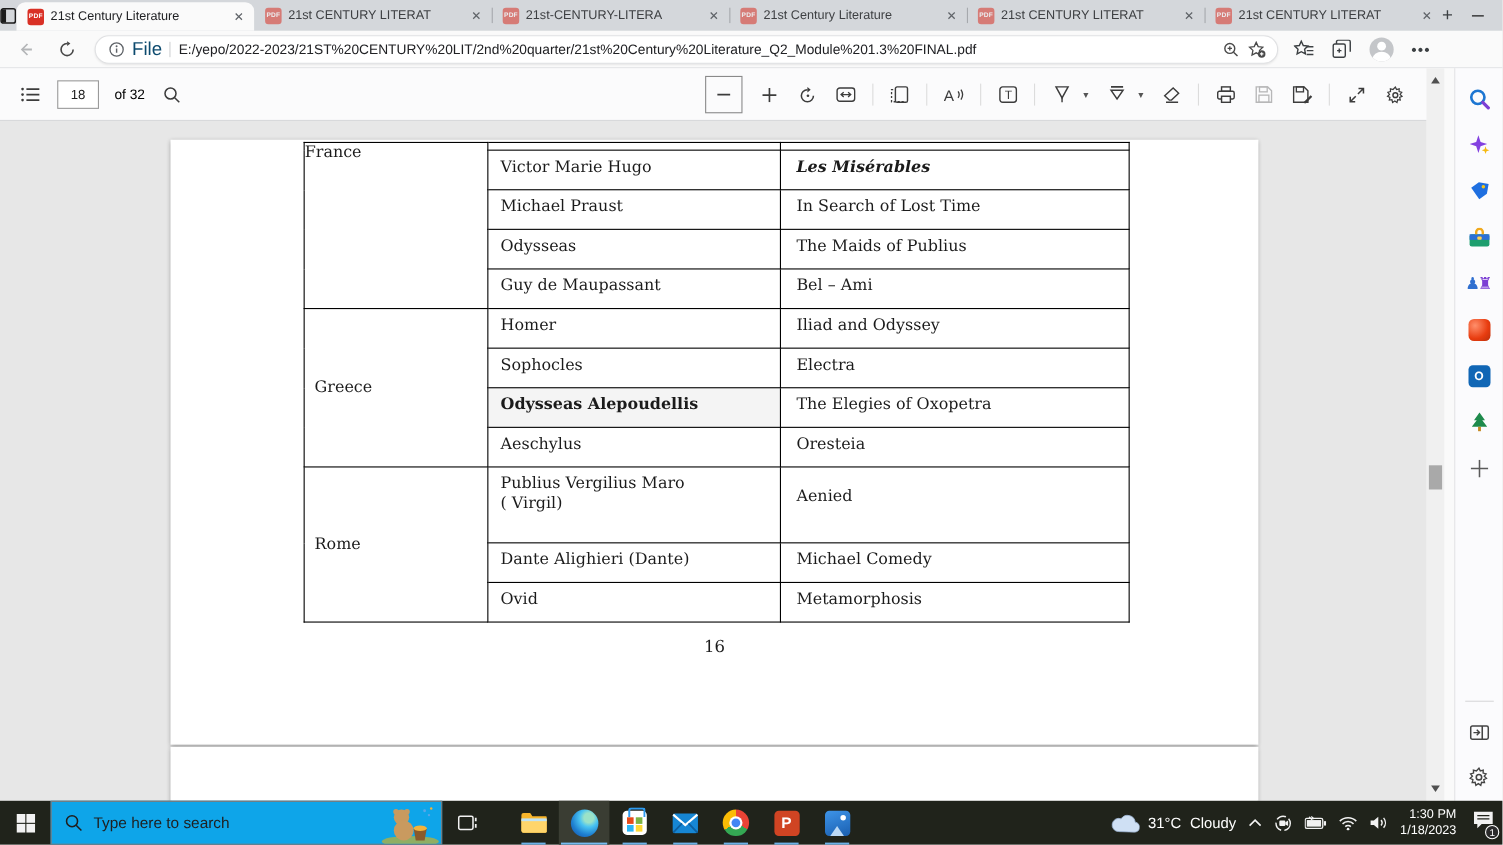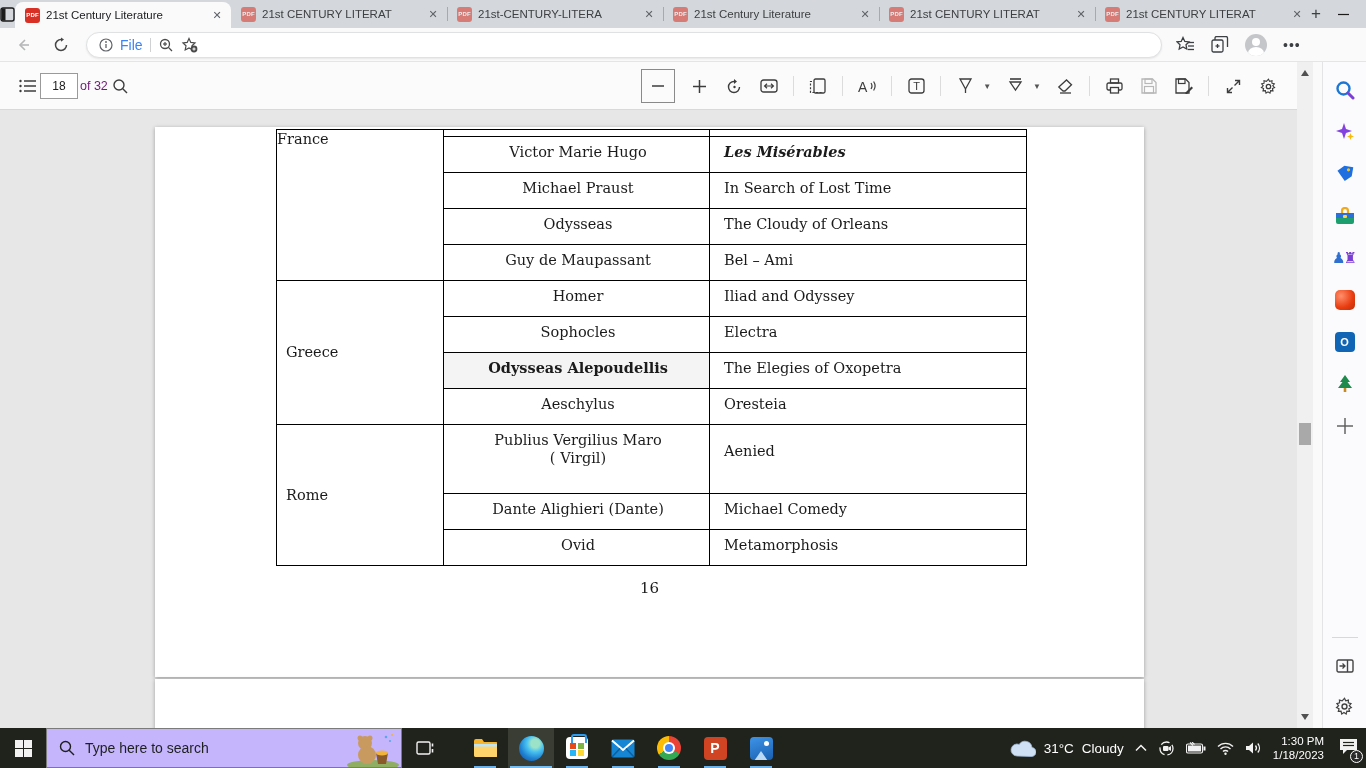--- a/index.html
+++ b/index.html
@@ -19,53 +19,53 @@
   .tab:not(.active) .pdfico { opacity:.55; }
   .tabclose { width:16px; height:16px; flex:0 0 auto; display:flex; align-items:center; justify-content:center; font-size:11px; color:#5f6368; border-radius:3px; }
   .newtab { width:30px; display:flex; align-items:center; justify-content:center; font-size:17px; font-weight:300; color:#3c4043; }
   .winctl { margin-left:auto; display:flex; }
   .wbtn { width:45px; display:flex; align-items:center; justify-content:center; color:#1b1b1b; }
 
   
   .navbar { position:absolute; top:28px; left:0; right:0; height:34px; background:#fafafa; border-bottom:1px solid #e4e5e7; display:flex; align-items:center; }
   .navbtn { width:30px; height:28px; display:flex; align-items:center; justify-content:center; margin-left:8px; }
   .omnibox { margin-left:10px; width:1076px; height:26px; background:#fff; border:1px solid #e0e1e3; box-shadow:0 1px 2px rgba(0,0,0,.08); border-radius:13px; display:flex; align-items:center; padding:0 10px 0 12px; gap:7px; }
-  .omnibox .scheme { font-size:14px; color:#3b82f6; }
+  .omnibox .scheme { font-size:17px; color:#0c4a6e; }
   .omnibox .vdiv { width:1px; height:14px; background:#d0d1d3; }
   .omnibox .url { flex:1; font-size:12.5px; color:#202124; white-space:nowrap; overflow:hidden; }
   .navright { display:flex; align-items:center; gap:16px; margin-left:14px; }
   .avatar { width:22px; height:22px; border-radius:50%; background:#c4c6c9; position:relative; overflow:hidden; }
   .avatar:before { content:""; position:absolute; top:4px; left:7px; width:8px; height:8px; border-radius:50%; background:#fff; }
   .avatar:after { content:""; position:absolute; top:13px; left:3px; width:16px; height:12px; border-radius:50%; background:#fff; }
   .moredots { font-size:14px; color:#3c4043; letter-spacing:1px; }
 
   
   .pdfbar { position:absolute; top:62px; left:0; width:1297px; height:48px; background:#fbfbfc; border-bottom:1px solid #d8d9db; }
-  .pdfbar-left { position:absolute; left:16px; top:0; height:48px; display:flex; align-items:center; gap:2px; }
+  .pdfbar-left { position:absolute; left:16px; top:0; height:48px; display:flex; align-items:center; gap:14px; }
   .pageinput { width:38px; height:26px; border:1px solid #9a9a9a; background:#fff; text-align:center; font-size:12px; color:#202020; font-family:"Liberation Sans",sans-serif; }
-  .ofpages { font-size:12.5px; color:#701a75; }
+  .ofpages { font-size:12.5px; color:#000000; }
   .pdfbar-center { position:absolute; right:18px; top:0; height:48px; display:flex; align-items:center; gap:13px; color:#3c3c3c; }
   .tbi { display:flex; align-items:center; justify-content:center; width:22px; height:26px; }
   .tbi svg { display:block; }
   .focusbox { border:1.5px solid #8a8a8a; width:34px; height:34px; }
   .tb-div { width:1px; height:20px; background:#dcdcdc; }
   .chev { font-size:8px; color:#555; margin-left:-6px; }
   .disabled { opacity:.35; }
 
   
   .viewer { position:absolute; top:110px; left:0; width:1297px; height:618px; background:#e7e7e7; overflow:hidden; }
   .page { position:absolute; left:155px; width:989px; background:#fff; box-shadow:0 1px 4px rgba(0,0,0,.32); }
   .page1 { top:17px; height:550px; }
   .page2 { top:569px; height:70px; }
 
   table.lit { position:absolute; left:121px; top:2px; border-collapse:collapse; table-layout:fixed; font-family:"DejaVu Serif", serif; color:#1b1b1b; }
   table.lit td { border:1px solid #000; vertical-align:top; font-size:14.5px; line-height:1.25; }
   td.country { width:167px; padding:14px 6px 0 9px; font-size:15px; }
   td.country.mid { vertical-align:middle; padding-top:0; }
-  td.author { width:266px; padding:6px 8px 0 11px; height:36px; white-space:pre-line;text-align:center; }
+  td.author { width:266px; padding:6px 8px 0 11px; height:36px; white-space:pre-line; }
   td.works  { width:317px; padding:6px 8px 0 14px; }
   tr.partial td { height:7px; padding:0; }
   tr.tall td { height:69px; }
   tr.tall td.works { padding-top:17px; }
   .hl-bold { font-weight:600; background:#f4f4f4; }
   .bold-italic { font-weight:700; font-style:italic; }
   .pagenum { position:absolute; left:0; right:0; top:452px; text-align:center; font-family:"DejaVu Serif",serif; font-size:15px; color:#1b1b1b; }
 
   
   .scrollcol { position:absolute; top:62px; right:44px; width:25px; height:666px; background:#fafafa; }
@@ -80,21 +80,21 @@
   .sbi { width:24px; height:24px; display:flex; align-items:center; justify-content:center; flex:0 0 auto; }
   .sb-bottom { margin-top:auto; display:flex; flex-direction:column; align-items:center; gap:16px; width:100%; }
   .sb-divider { width:26px; height:1px; background:#d8d8da; }
   .officeico { width:20px; height:20px; border-radius:5px; background:radial-gradient(circle at 30% 30%, #ff8f6b, #e83c0f 60%, #b7300c); }
   .outlookico { width:20px; height:20px; border-radius:4px; background:#1066b5; color:#fff; font-size:11px; font-weight:bold; display:flex; align-items:center; justify-content:center; }
   .chessgl { font-family:"DejaVu Sans",sans-serif; font-size:15px; line-height:1; }
 
   
   .taskbar { position:absolute; bottom:0; left:0; right:0; height:40px; background:#20231b; display:flex; align-items:stretch; }
   .tbcell { width:46px; display:flex; align-items:center; justify-content:center; }
-  .tsearch { width:356px; background:#c4b5fd; border:1px solid #7b7b7b; display:flex; align-items:center; gap:10px; padding:0 0 0 12px; position:relative; }
+  .tsearch { width:356px; background:#0ea5e9; border:1px solid #7b7b7b; display:flex; align-items:center; gap:10px; padding:0 0 0 12px; position:relative; }
   .tsearch .ph { font-size:14px; color:#1f1f1f; flex:1; }
   .appcell { width:46px; display:flex; align-items:center; justify-content:center; position:relative; }
   .appcell.activeapp { background:#3a3d33; }
   .runline { position:absolute; bottom:0; left:12px; right:12px; height:2.5px; background:#6cb2e8; }
   .activeapp .runline { left:2px; right:2px; background:#76bdf2; }
   .tray { margin-left:auto; display:flex; align-items:center; gap:11px; padding-right:8px; color:#fff; }
   .weather { display:flex; align-items:center; gap:8px; font-size:13.5px; color:#fff; }
   .clock { font-size:11.5px; text-align:right; line-height:14px; }
   .edgeball { width:25px; height:25px; border-radius:50%; background:radial-gradient(circle at 65% 30%, #9be2c8 0 18%, #49c3f2 35%, #1e7fd0 65%, #1548a0 100%); }
   .chromeball { width:24px; height:24px; border-radius:50%; background:conic-gradient(#ea4335 0 33%, #34a853 33% 66%, #fbbc05 66% 100%); position:relative; }
@@ -192,20 +192,21 @@
         </svg>
     </div>
     <div class="omnibox">
       <svg width="14" height="14" viewBox="0 0 14 14">
           <circle cx="7" cy="7" r="6" fill="none" stroke="#5f6368" stroke-width="1.2"></circle>
           <line x1="7" y1="6" x2="7" y2="10" stroke="#5f6368" stroke-width="1.3"></line>
           <circle cx="7" cy="4" r="0.9" fill="#5f6368"></circle>
         </svg>
       <span class="scheme">File</span>
       <span class="vdiv"></span>
+      <span class="url">E:/yepo/2022-2023/21ST%20CENTURY%20LIT/2nd%20quarter/21st%20Century%20Literature_Q2_Module%201.3%20FINAL.pdf</span>
       <svg width="16" height="16" viewBox="0 0 16 16">
           <circle cx="7" cy="7" r="4.5" fill="none" stroke="#4a4a4a" stroke-width="1.3"></circle>
           <line x1="10.4" y1="10.4" x2="14" y2="14" stroke="#4a4a4a" stroke-width="1.3"></line>
           <line x1="5" y1="7" x2="9" y2="7" stroke="#4a4a4a" stroke-width="1.2"></line>
           <line x1="7" y1="5" x2="7" y2="9" stroke="#4a4a4a" stroke-width="1.2"></line>
         </svg>
       <svg width="17" height="16" viewBox="0 0 17 16">
           <path d="M8 1.5 L9.8 5.4 L14 5.9 L11 8.8 L11.8 13 L8 11 L4.2 13 L5 8.8 L2 5.9 L6.2 5.4 Z" fill="none" stroke="#4a4a4a" stroke-width="1.2"></path>
           <circle cx="13" cy="12" r="3.4" fill="#4a4a4a"></circle>
           <line x1="13" y1="10.4" x2="13" y2="13.6" stroke="#fff" stroke-width="1"></line>
@@ -367,21 +368,21 @@
             <tr>
               <td class="author">Victor Marie Hugo</td>
               <td class="works bold-italic">Les Misérables</td>
             </tr>
             <tr>
               <td class="author">Michael Praust</td>
               <td class="works">In Search of Lost Time</td>
             </tr>
             <tr>
               <td class="author">Odysseas</td>
-              <td class="works">The Cloudy of Orleans</td>
+              <td class="works">The Maids of Publius</td>
             </tr>
             <tr>
               <td class="author">Guy de Maupassant</td>
               <td class="works">Bel – Ami</td>
             </tr>
             <tr>
               <td class="country mid" rowspan="4">Greece</td>
               <td class="author">Homer</td>
               <td class="works">Iliad and Odyssey</td>
             </tr>

